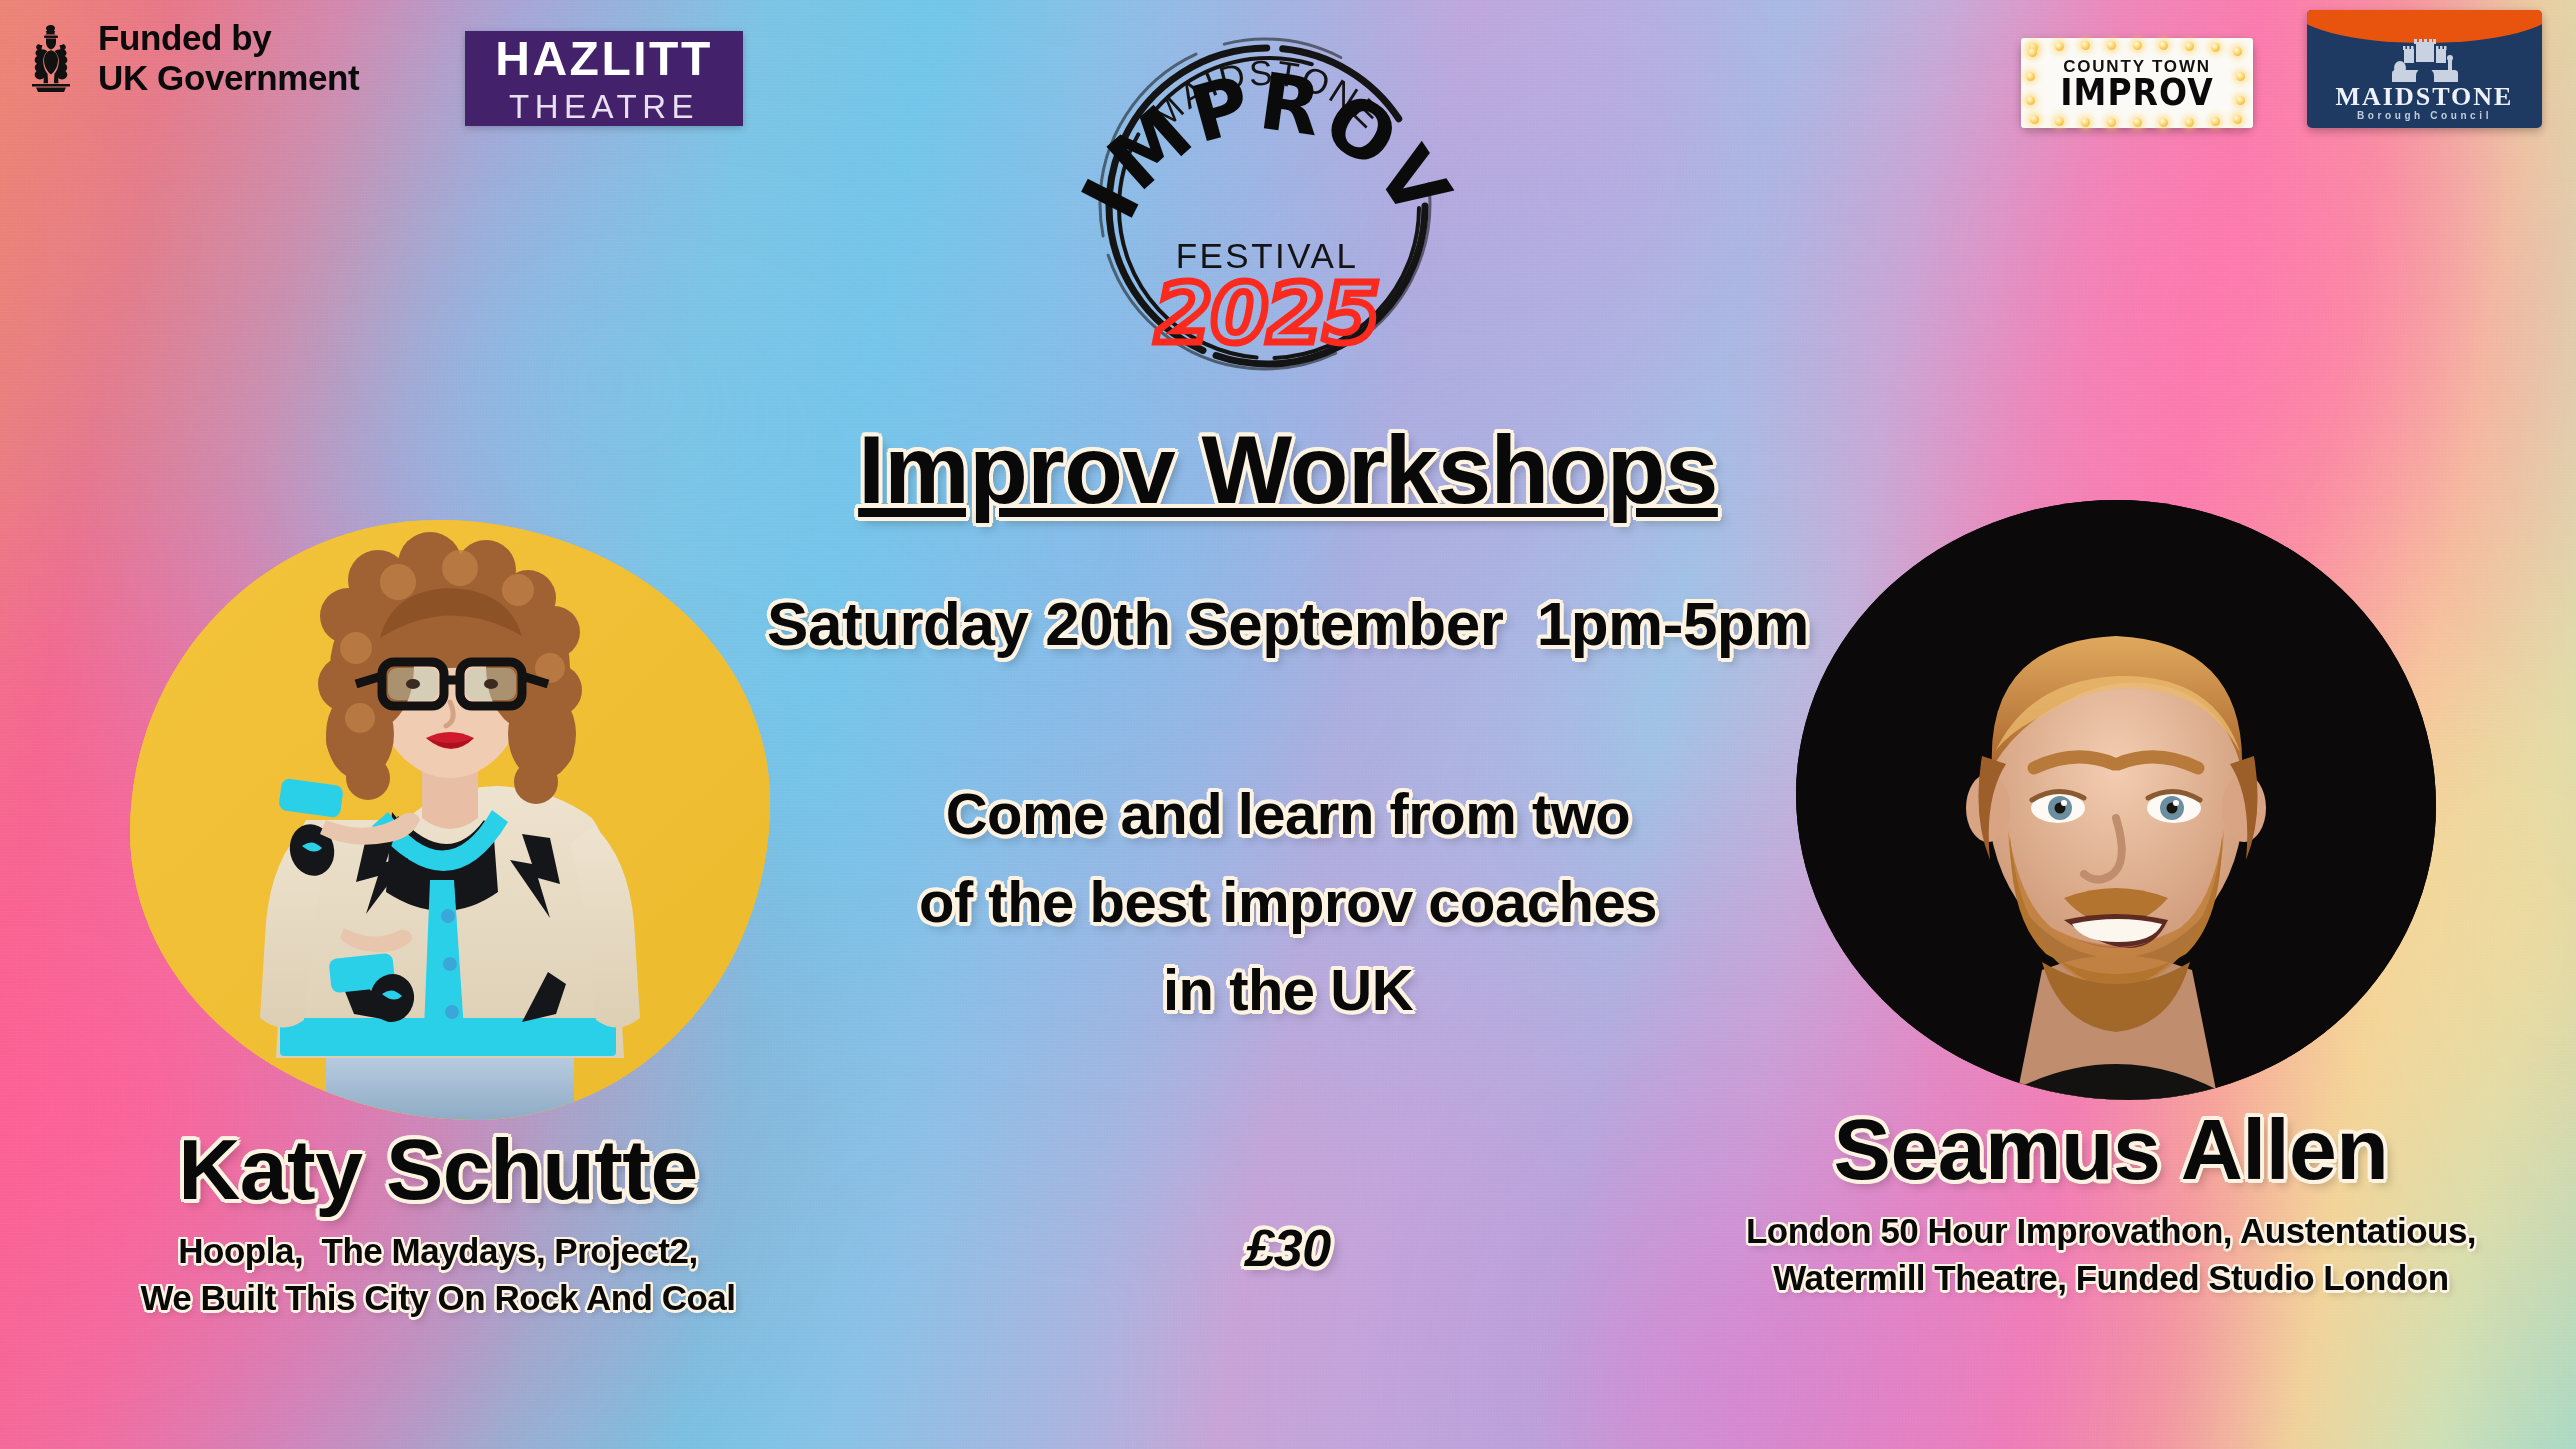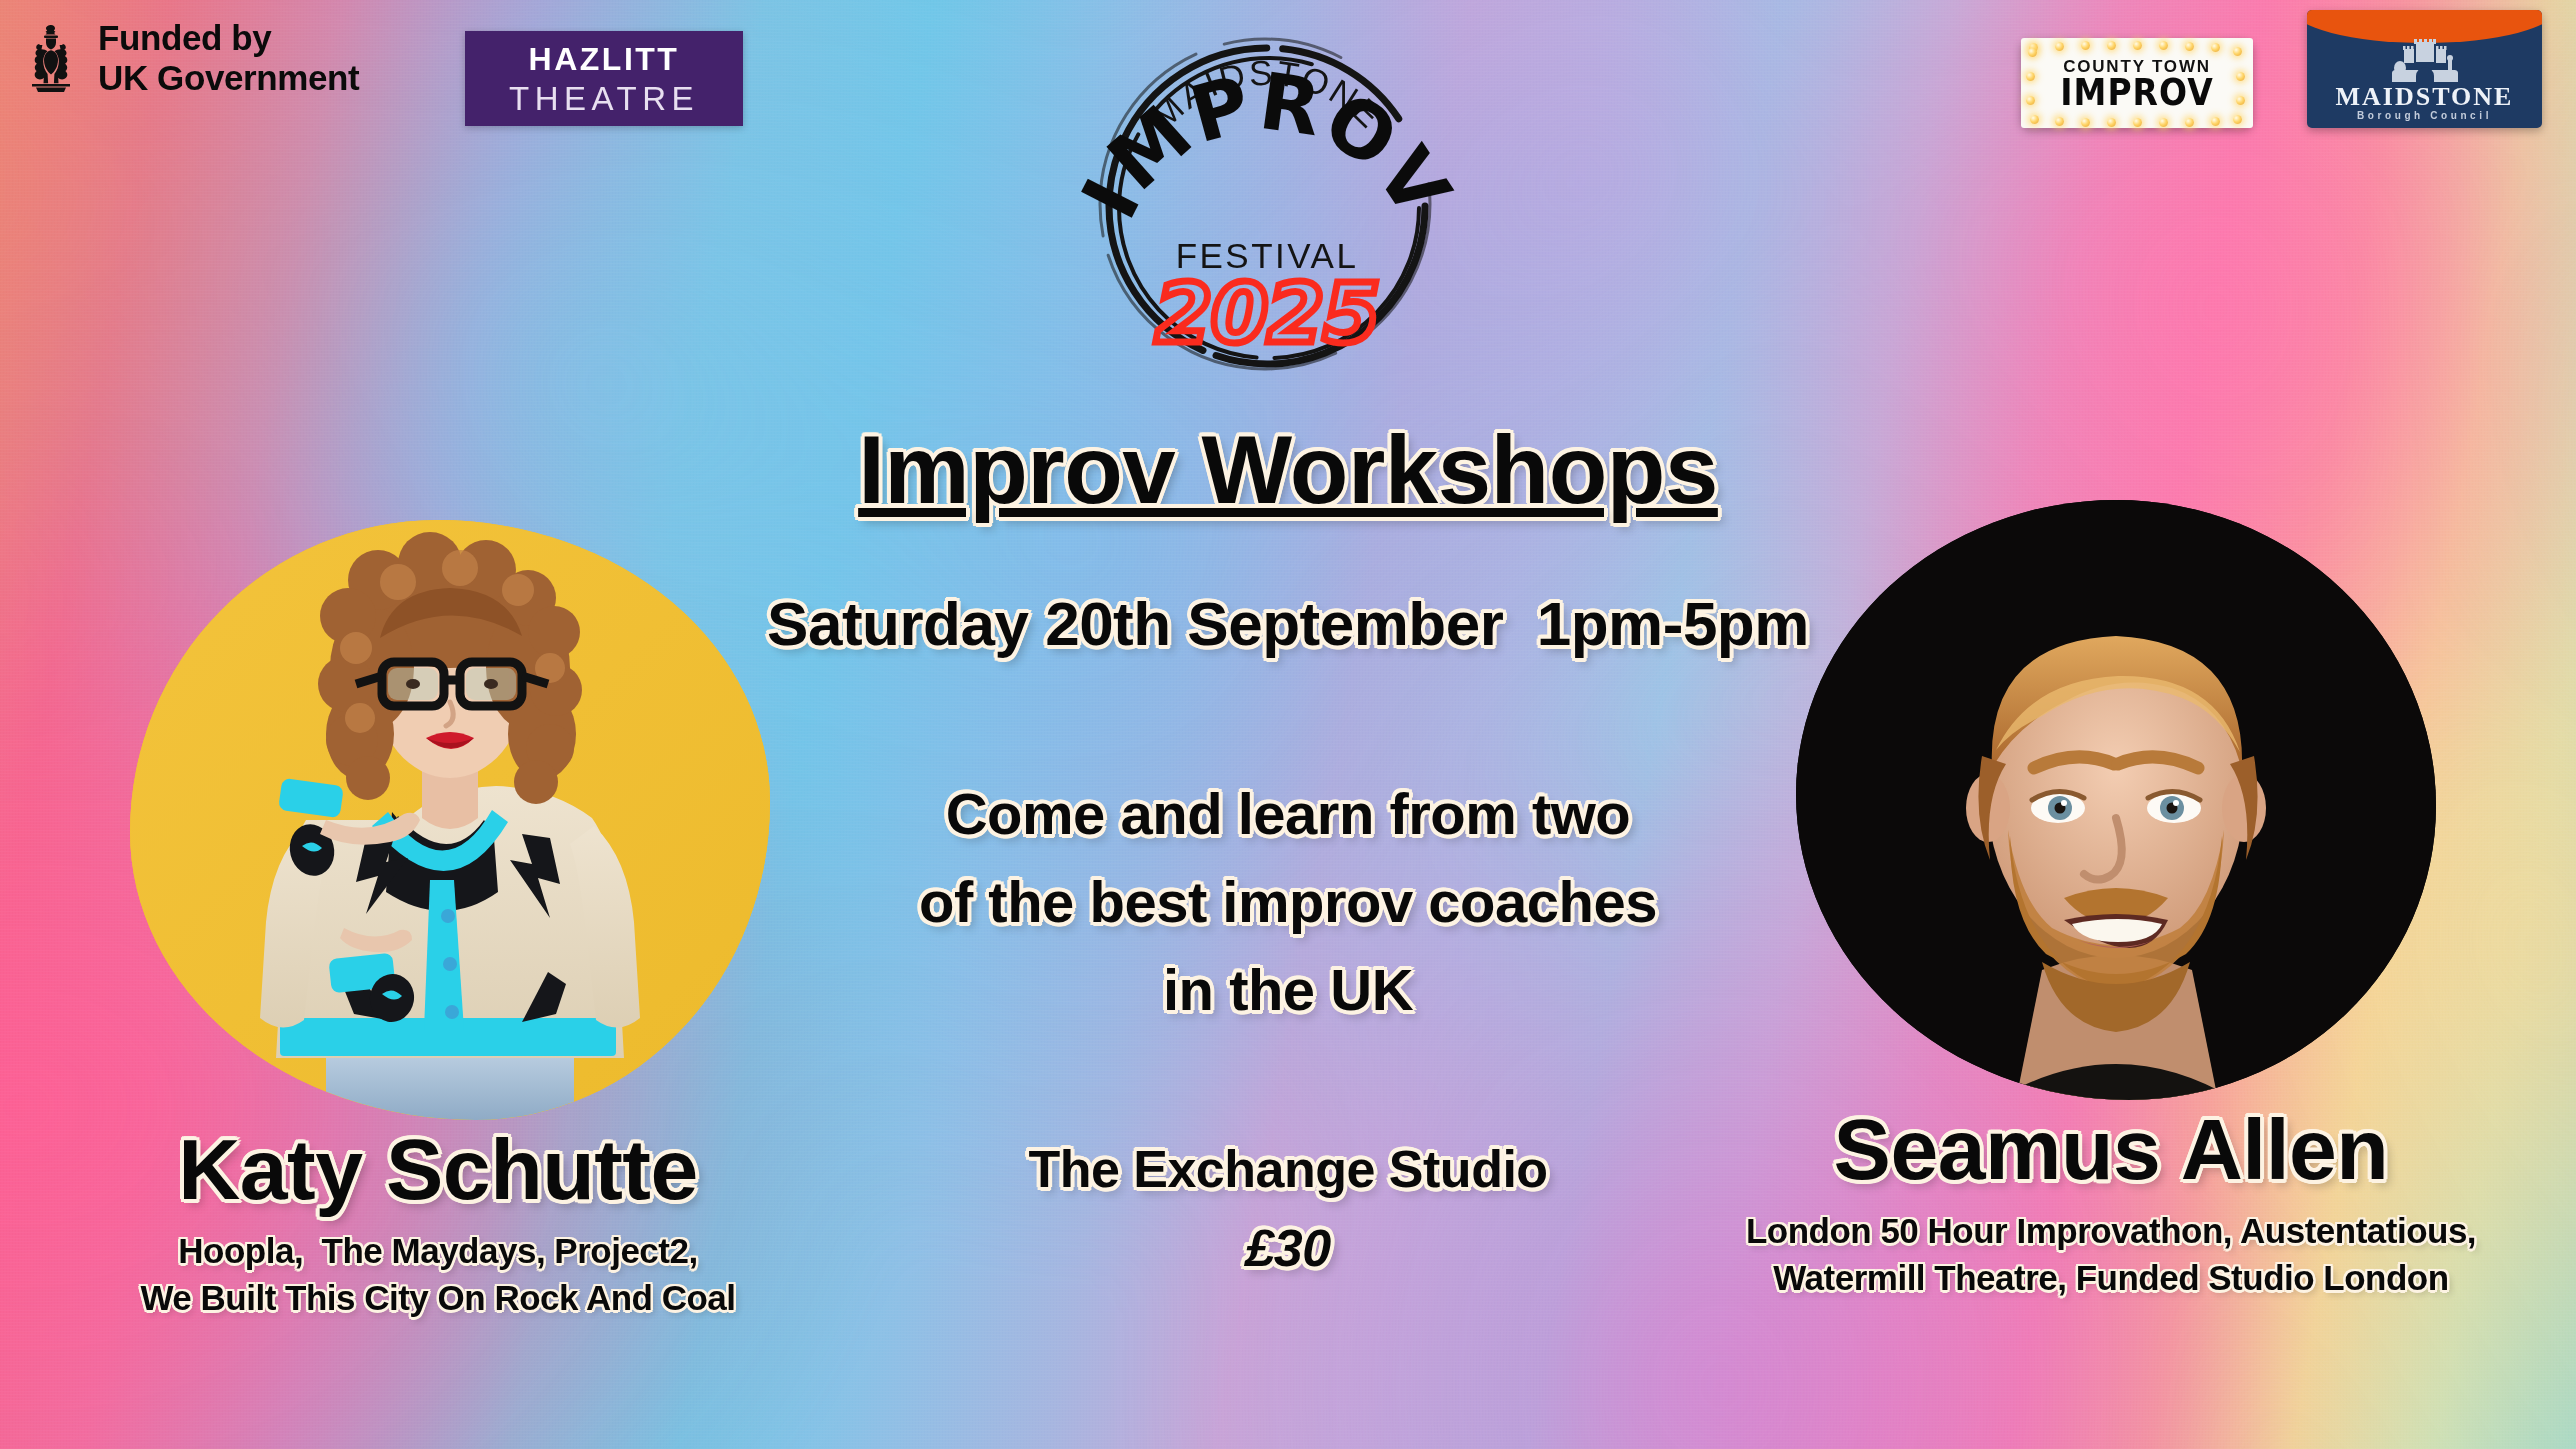--- a/index.html
+++ b/index.html
@@ -127,21 +127,21 @@
     width: 278px; height: 95px;
     background: #44226b;
     display: flex;
     flex-direction: column;
     align-items: center;
     justify-content: center;
     box-shadow: 0 2px 7px rgba(0,0,0,.22);
   }
   .hazlitt-1 {
     color: #ffffff;
-    font-size: 32px;
+    font-size: 48px;
     font-weight: 700;
     letter-spacing: 2.5px;
     line-height: 1;
   }
   .hazlitt-2 {
     color: #e8dff0;
     font-size: 33px;
     font-weight: 400;
     letter-spacing: 5.5px;
     line-height: 1;
@@ -455,21 +455,20 @@
   <div class="headline poster-text">Improv Workshops</div>
 
   <div class="datetime poster-text">Saturday 20th September  1pm-5pm</div>
 
   <div class="blurb">
     <div class="poster-text">Come and learn from two</div>
     <div class="poster-text">of the best improv coaches</div>
     <div class="poster-text">in the UK</div>
   </div>
 
-  <div class="venue poster-text">The Exchange Studio</div>
   <div class="price poster-text">£30</div>
 
   <div class="coach coach-left">
     <div class="photo-wrap">
       <div class="blob-mask katy">
         <div class="portrait">
           <svg viewBox="0 0 640 600" preserveAspectRatio="xMidYMid slice" aria-hidden="true">
 
             <rect width="640" height="600" fill="#f2bf2e"></rect>
             <rect width="640" height="600" fill="url(#wallTex)" opacity=".18"></rect>

